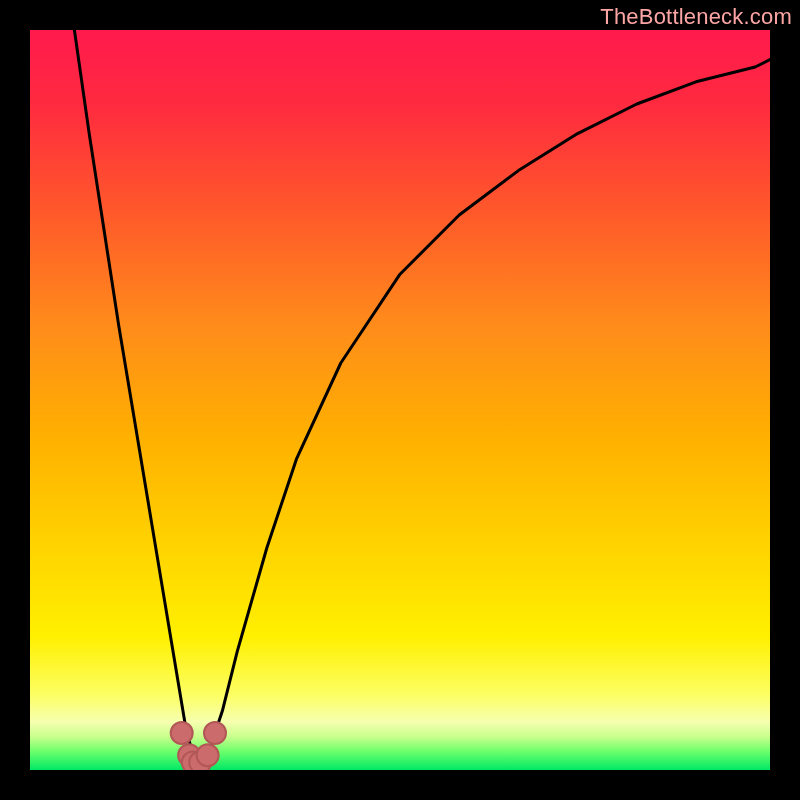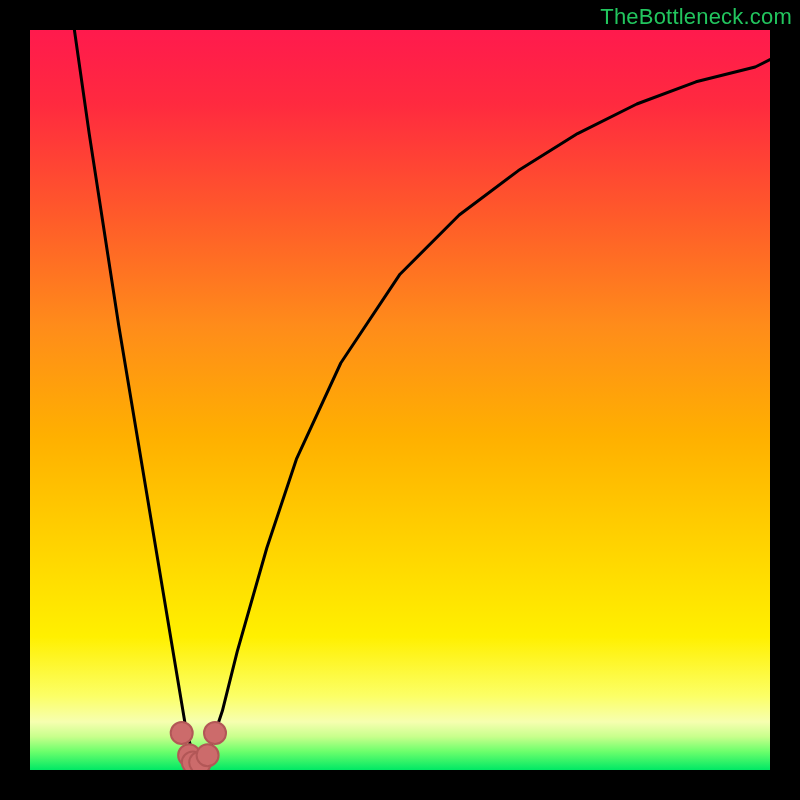--- a/index.html
+++ b/index.html
@@ -23,21 +23,21 @@
     position: absolute;
     left: 0;
     top: 0;
     width: 740px;
     height: 740px;
   }
   .watermark {
     position: absolute;
     top: 4px;
     right: 8px;
-    color: #22c55e;
+    color: #fca5a5;
     font-size: 22px;
     font-weight: 500;
     letter-spacing: 0.2px;
     user-select: none;
   }
   svg {
     display: block;
   }
 </style>
 </head>

